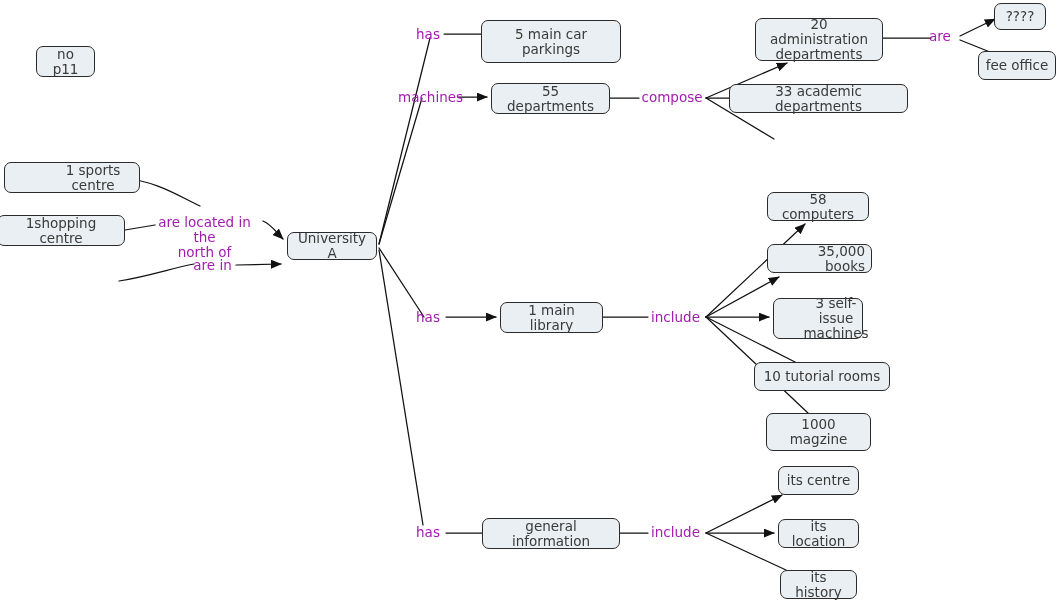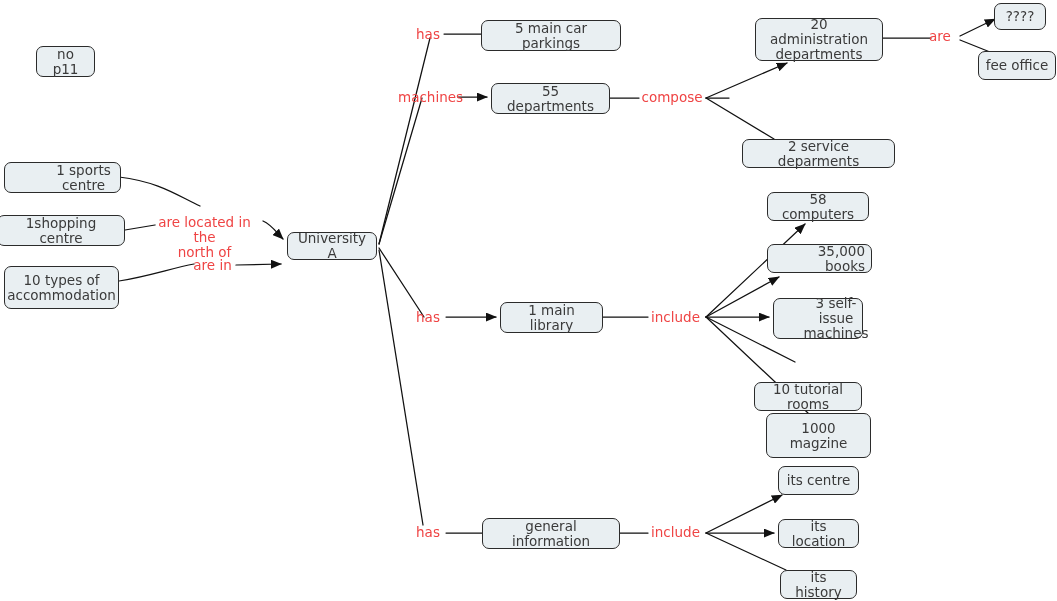--- a/index.html
+++ b/index.html
@@ -35,21 +35,21 @@
     display: flex;
     align-items: center;
     justify-content: center;
     text-align: center;
     white-space: pre-line;
     padding: 0 6px;
     z-index: 2;
   }
   .edge-label {
     position: absolute;
-    color: #ef4444;
+    color: #a21caf;
     font-size: 13.5px;
     line-height: 15px;
     text-align: center;
     white-space: pre-line;
     background: transparent;
     z-index: 3;
   }
 </style>
 </head>
 <body>
@@ -102,55 +102,53 @@
       <path d="M620,533 L 648,533"></path>
       <path d="M706,533 L 782,495" marker-end="url(#ah)"></path>
       <path d="M706,533 L 774,533" marker-end="url(#ah)"></path>
       <path d="M706,533 L 786,570"></path>
 
     </g>
   </svg>
 
   <div class="node" style="left:36px;top:46px;width:59px;height:31px;">no p11</div>
 
-  <div class="node" style="left:4px;top:162px;width:117px;height:31px;padding-left:48px;">1 sports centre</div>
+  <div class="node" style="left:4px;top:162px;width:136px;height:31px;padding-left:48px;">1 sports centre</div>
 
   <div class="node" style="left:-3px;top:215px;width:128px;height:31px;">1shopping centre</div>
 
-  <div class="node" style="left:4px;top:266px;width:115px;height:43px;">10 types of
-accommodation</div>
 
   <div class="node" style="left:287px;top:232px;width:90px;height:28px;text-align:center;">University A</div>
 
-  <div class="node" style="left:481px;top:20px;width:140px;height:31px;">5 main car parkings</div>
+  <div class="node" style="left:481px;top:20px;width:140px;height:43px;">5 main car parkings</div>
 
   <div class="node" style="left:491px;top:83px;width:119px;height:31px;">55 departments</div>
 
   <div class="node" style="left:755px;top:18px;width:128px;height:43px;">20 administration
 departments</div>
 
+  <div class="node" style="left:729px;top:84px;width:179px;height:29px;">33 academic departments</div>
 
-  <div class="node" style="left:742px;top:139px;width:153px;height:29px;">2 service deparments</div>
 
   <div class="node" style="left:994px;top:3px;width:52px;height:27px;">????</div>
 
   <div class="node" style="left:978px;top:51px;width:78px;height:29px;">fee office</div>
 
   <div class="node" style="left:500px;top:302px;width:103px;height:31px;">1 main library</div>
 
   <div class="node" style="left:767px;top:192px;width:102px;height:29px;">58 computers</div>
 
   <div class="node" style="left:767px;top:244px;width:105px;height:29px;text-align:right;">35,000 books</div>
 
   <div class="node" style="left:773px;top:298px;width:90px;height:41px;padding-left:42px;">3 self-issue
 machines</div>
 
-  <div class="node" style="left:754px;top:362px;width:108px;height:29px;margin-top:20px;">10 tutorial rooms</div>
+  <div class="node" style="left:754px;top:362px;width:136px;height:29px;">10 tutorial rooms</div>
 
-  <div class="node" style="left:766px;top:413px;width:105px;height:45px;">1000 magzine</div>
+  <div class="node" style="left:766px;top:413px;width:105px;height:38px;">1000 magzine</div>
 
   <div class="node" style="left:482px;top:518px;width:138px;height:31px;">general information</div>
 
   <div class="node" style="left:778px;top:466px;width:81px;height:29px;">its centre</div>
 
   <div class="node" style="left:778px;top:519px;width:81px;height:29px;">its location</div>
 
   <div class="node" style="left:780px;top:570px;width:77px;height:29px;">its history</div>
 
   <div class="edge-label" style="left:147px;top:207px;width:115px;margin-top:8px;">are located in the

